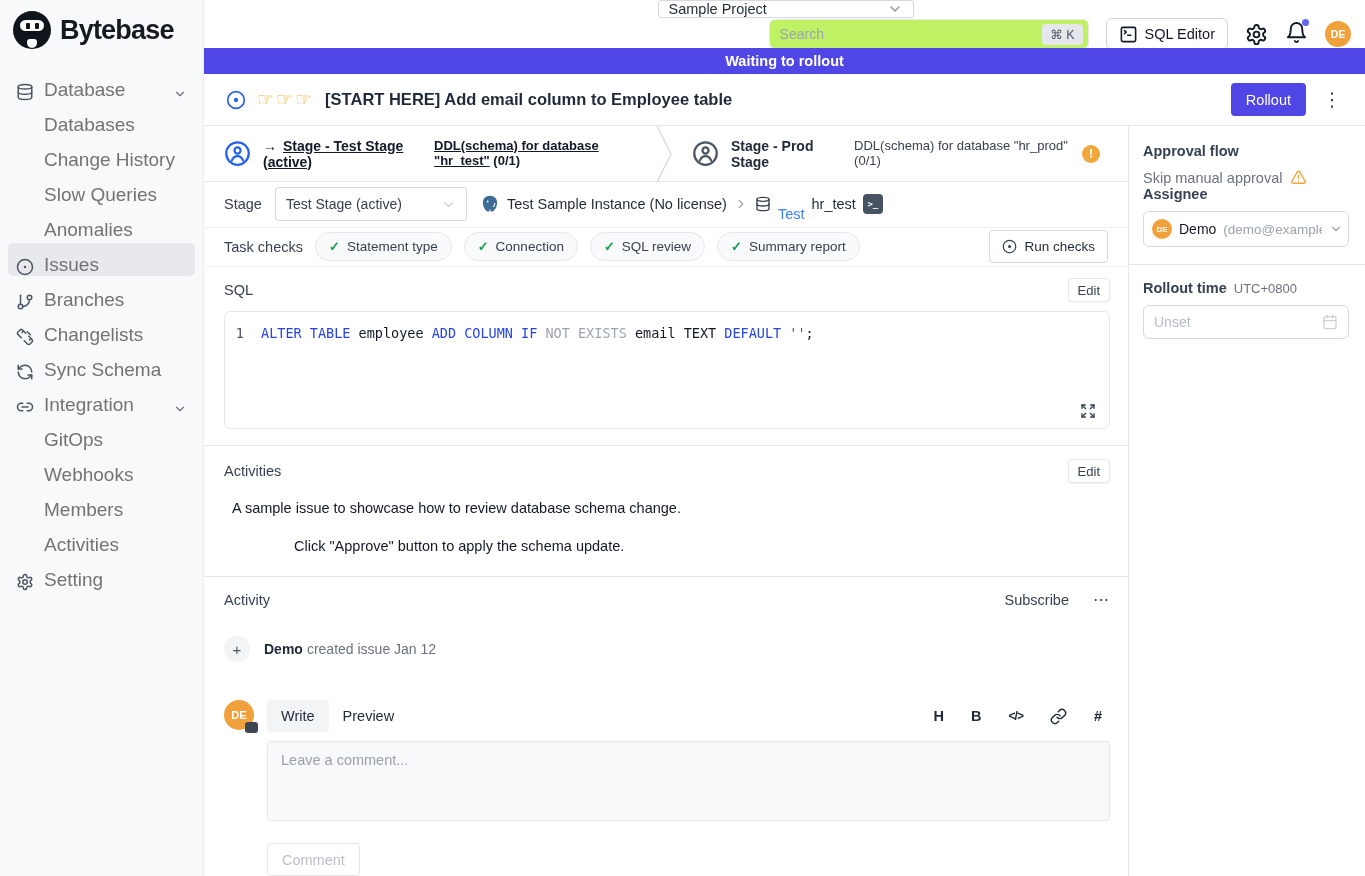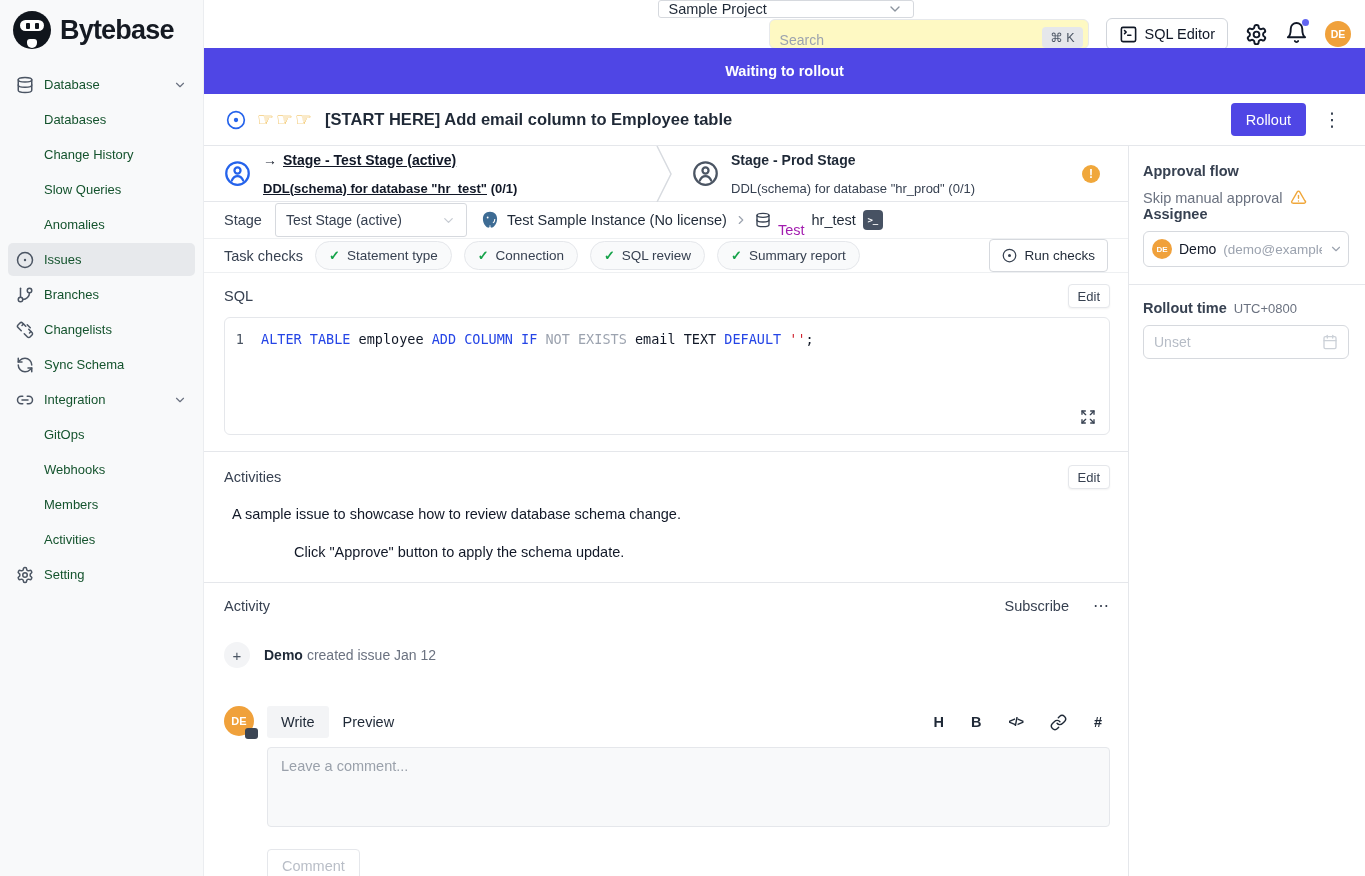--- a/index.html
+++ b/index.html
@@ -10,86 +10,86 @@
 
   
   .sidebar { width:204px; flex-shrink:0; background:#f8f9fa; border-right:1px solid #ebedf0; }
   .logo { height:60px; display:flex; align-items:center; padding-left:13px; gap:9px; }
   .logo-mark { position:relative; width:38px; height:38px; border-radius:50%; background:#10151c; flex-shrink:0; }
   .logo-visor { position:absolute; left:7px; top:9px; width:24px; height:11px; background:#fff; border-radius:5.5px; display:flex; align-items:center; justify-content:center; gap:5px; }
   .logo-eye { width:4px; height:6px; background:#10151c; border-radius:1px; }
   .logo-mouth { position:absolute; left:14px; bottom:1px; width:10px; height:9px; background:#fff; border-radius:3px 3px 5px 5px; }
   .logo-text { font-size:27px; font-weight:800; color:#151a22; letter-spacing:-0.8px; }
   .nav { padding:8px 8px 0 8px; }
-  .nav-item { display:flex; align-items:center; gap:10px; height:33px; padding:0 8px; margin-bottom:2px; border-radius:5px; font-size:13px; color:#14532d; cursor:pointer; }
+  .nav-item { display:flex; align-items:flex-end; gap:10px; height:33px; padding:0 8px; margin-bottom:2px; border-radius:5px; font-size:19px; color:#737373; cursor:pointer; }
   .nav-item .nav-icon { width:18px; height:18px; color:#4b5563; flex-shrink:0; }
   .nav-item.sub { padding-left:36px; }
   .nav-item.active { background:#e7e9ec; }
   .nav-item .grow { flex:1; }
   .nav-item .chev { width:14px; height:14px; color:#6b7280; }
 
   
   .main { flex:1; display:flex; flex-direction:column; min-width:0; }
   .topbar { height:48px; display:flex; align-items:center; padding:0 14px 0 16px; background:#fff;flex-direction:column; }
   .project-select { width:256px; height:31px; border:1px solid #d6d9de; border-radius:3px; background:#fff; display:flex; align-items:center; justify-content:space-between; padding:0 10px; font-size:14.5px; color:#1f2937; cursor:pointer; }
   .project-select .chev { width:16px; height:16px; color:#8b939e; }
   .topbar-right { margin-left:auto; display:flex; align-items:center; gap:17px; }
-  .search { width:320px; height:30px; background:#fef9c3; border:1px solid #e7e9ec; border-radius:6px; display:flex; align-items:flex-end; padding:0 5px 0 10px; }
+  .search { width:320px; height:30px; background:#bef264; border:1px solid #e7e9ec; border-radius:6px; display:flex; align-items:center; padding:0 5px 0 10px; }
   .search input { border:0; background:transparent; outline:none; flex:1; font-size:14px; color:#374151; font-family:inherit; }
   .search input::placeholder { color:#9ca3af; }
   .kbd { background:#e5e7eb; border-radius:4px; padding:3px 8px; font-size:12.5px; color:#4b5563; white-space:nowrap; }
   .sql-editor-btn { height:32px; border:1px solid #d1d5db; border-radius:6px; background:#fff; display:flex; align-items:center; gap:7px; padding:0 12px; font-size:14.5px; color:#111827; cursor:pointer; }
   .sql-editor-btn .ticon { width:19px; height:19px; color:#111827; }
   .tool-icon { width:23px; height:23px; color:#111827; cursor:pointer; }
   .bell-wrap { position:relative; cursor:pointer; }
   .bell-dot { position:absolute; top:-2px; right:-1px; width:7px; height:7px; border-radius:50%; background:#6366f1; }
   .avatar { width:26px; height:26px; border-radius:50%; background:var(--avatar,#f0a13b); color:#fff; font-size:10.5px; font-weight:700; display:flex; align-items:center; justify-content:center; cursor:pointer; }
 
-  .banner { height:46px; background:var(--accent,#4f46e5); color:#fff; font-size:14.5px; font-weight:600; display:flex; align-items:center; justify-content:center; }
+  .banner { height:26px; background:var(--accent,#4f46e5); color:#fff; font-size:14.5px; font-weight:600; display:flex; align-items:center; justify-content:center; }
 
   .issue-header { height:52px; display:flex; align-items:center; gap:11px; padding:0 18px 0 22px; border-bottom:1px solid #e5e7eb; }
   .issue-status { width:20px; height:20px; color:#2563eb; flex-shrink:0; }
   .pointer { color:#eeb43d; font-size:19px; letter-spacing:2px; }
   .issue-title { font-size:16.5px; font-weight:700; color:#1f2937; }
   .rollout-btn { margin-left:auto; height:33px; padding:0 15px; background:var(--accent,#4f46e5); color:#fff; border:0; border-radius:4px; font-size:14.5px; font-family:inherit; cursor:pointer; }
   .kebab { width:30px; text-align:center; font-size:19px; color:#374151; cursor:pointer; }
 
   .content { flex:1; display:flex; min-height:0; }
   .center { flex:1; display:flex; flex-direction:column; min-width:0; }
 
   
   .stage-strip { height:56px; display:flex; align-items:stretch; border-bottom:1px solid #e5e7eb; }
   .stage-cell { display:flex; align-items:center; gap:12px; padding:0 14px 0 20px; cursor:pointer; }
   .stage-cell.first { width:452px; }
   .stage-cell.second { flex:1; }
   .stage-person { width:27px; height:27px; flex-shrink:0; }
   .stage-person.active { color:#2563eb; }
   .stage-person.pending { color:#4b5563; }
-  .stage-lines { display:flex; flex-direction:column; gap:13px; }
+  .stage-lines { display:flex; flex-direction:row; gap:13px; }
   .s-l1 { font-size:14px; color:#111827; }
   .s-l1 .arrow { font-weight:700; margin-right:6px; }
   .s-l1 .uname { font-weight:700; text-decoration:underline; }
   .s-l2 { font-size:13px; color:#111827; }
   .s-l2 .udetail { font-weight:700; text-decoration:underline; }
   .s-l2 .prog { font-weight:700; }
   .s2 .s-l1 { font-weight:600; color:#1f2937; }
   .s2 .s-l2 { color:#374151; font-weight:400; }
   .stage-sep { align-self:stretch; color:#d8dbe0; }
   .warn-circle { margin-left:auto; margin-right:14px; width:18px; height:18px; border-radius:50%; background:var(--warning,#f0a73b); color:#fff; font-weight:700; font-size:12px; display:flex; align-items:center; justify-content:center; flex-shrink:0; }
 
   
   .selector-row { height:49px; display:flex; align-items:center; gap:13px; padding:0 20px; }
   .row-label { font-size:14.5px; color:#374151; }
   .stage-select { width:192px; height:34px; border:1px solid #d6d9de; border-radius:3px; background:#fff; display:flex; align-items:center; justify-content:space-between; padding:0 10px; font-size:14px; color:#374151; cursor:pointer; }
   .stage-select .chev { width:15px; height:15px; color:#c6cbd2; }
   .crumb { display:flex; align-items:center; gap:7px; font-size:14.5px; color:#1f2937; }
   .pg-icon { width:20px; height:20px; }
   .crumb-sep { width:14px; height:14px; color:#9ca3af; }
   .db-icon { width:16px; height:16px; color:#374151; }
-  .env { color:#a21caf;margin-top:20px; }
+  .env { color:#3b82f6;margin-top:20px; }
   .term-badge { width:20px; height:20px; background:#475263; border-radius:4px; color:#fff; font-family:"DejaVu Sans Mono",monospace; font-size:9px; font-weight:700; display:flex; align-items:center; justify-content:center; cursor:pointer; }
 
   
   .checks-row { height:44px; display:flex; align-items:center; gap:12px; padding:0 20px; border-top:1px solid #eef0f2; border-bottom:1px solid #eef0f2; }
   .pill { height:29px; display:flex; align-items:center; gap:7px; padding:0 13px; border:1px solid #e5e7eb; background:#f9fafb; border-radius:15px; font-size:13.5px; color:#374151; cursor:pointer; }
   .check-glyph { color:var(--check,#16a34a); font-size:13px; font-weight:700; }
   .run-checks { margin-left:auto; height:33px; display:flex; align-items:center; gap:7px; padding:0 12px; border:1px solid #d6d9de; border-radius:4px; background:#fff; font-size:13.5px; color:#1f2937; font-family:inherit; cursor:pointer; }
   .run-checks .ricon { width:15px; height:15px; color:#374151; }
 
   

